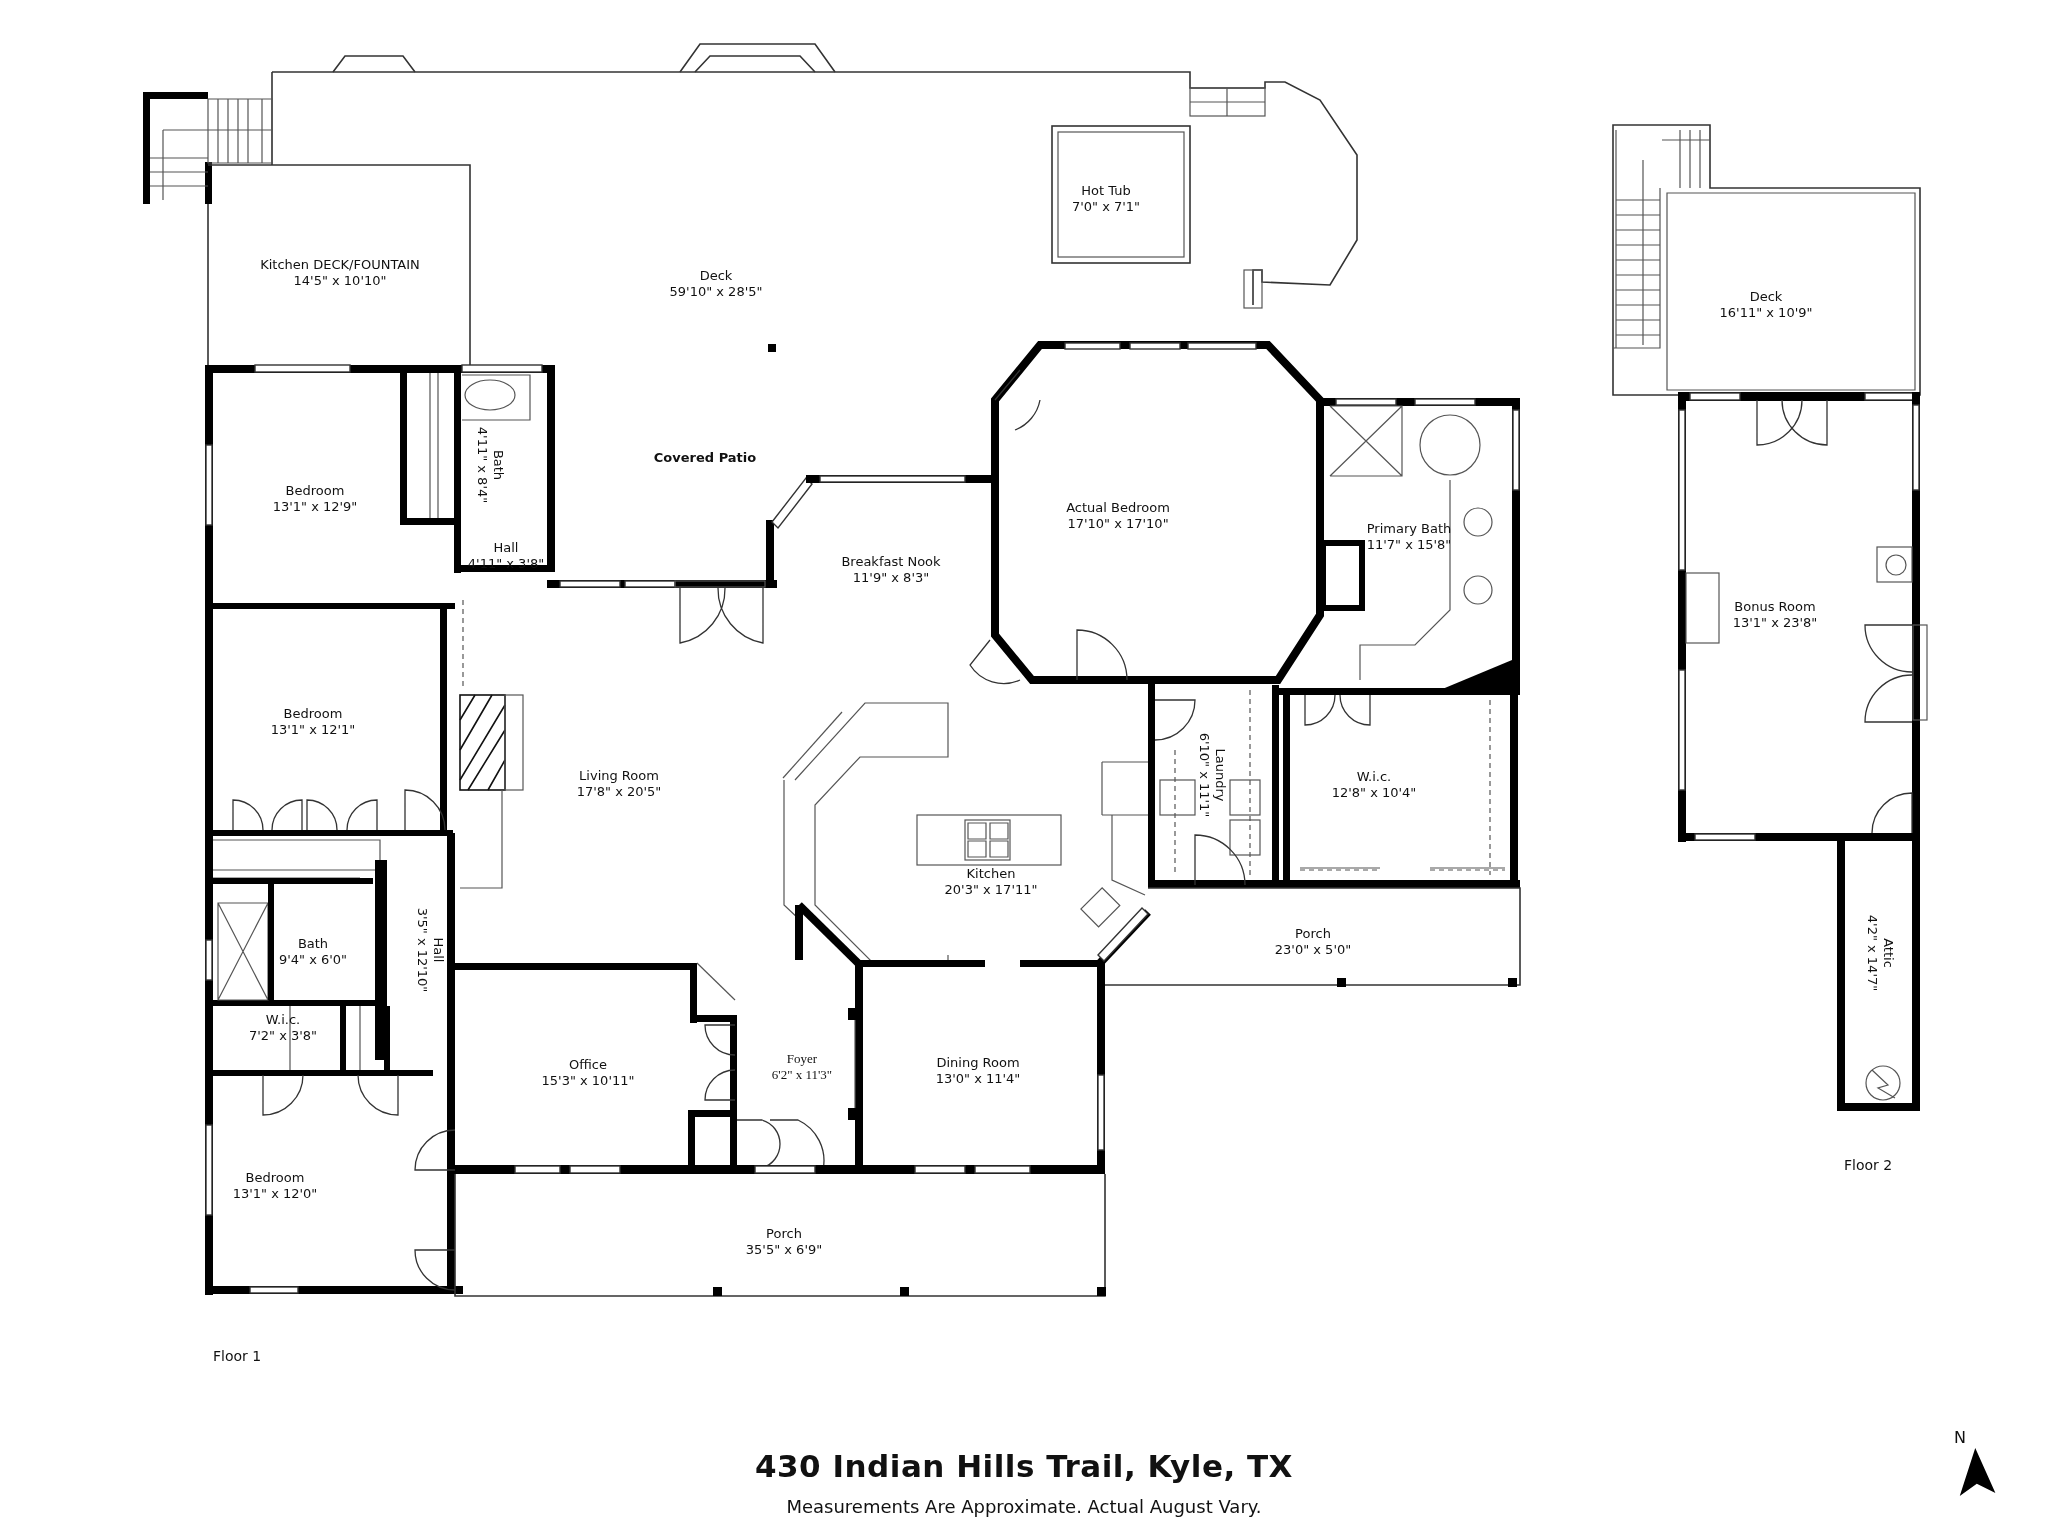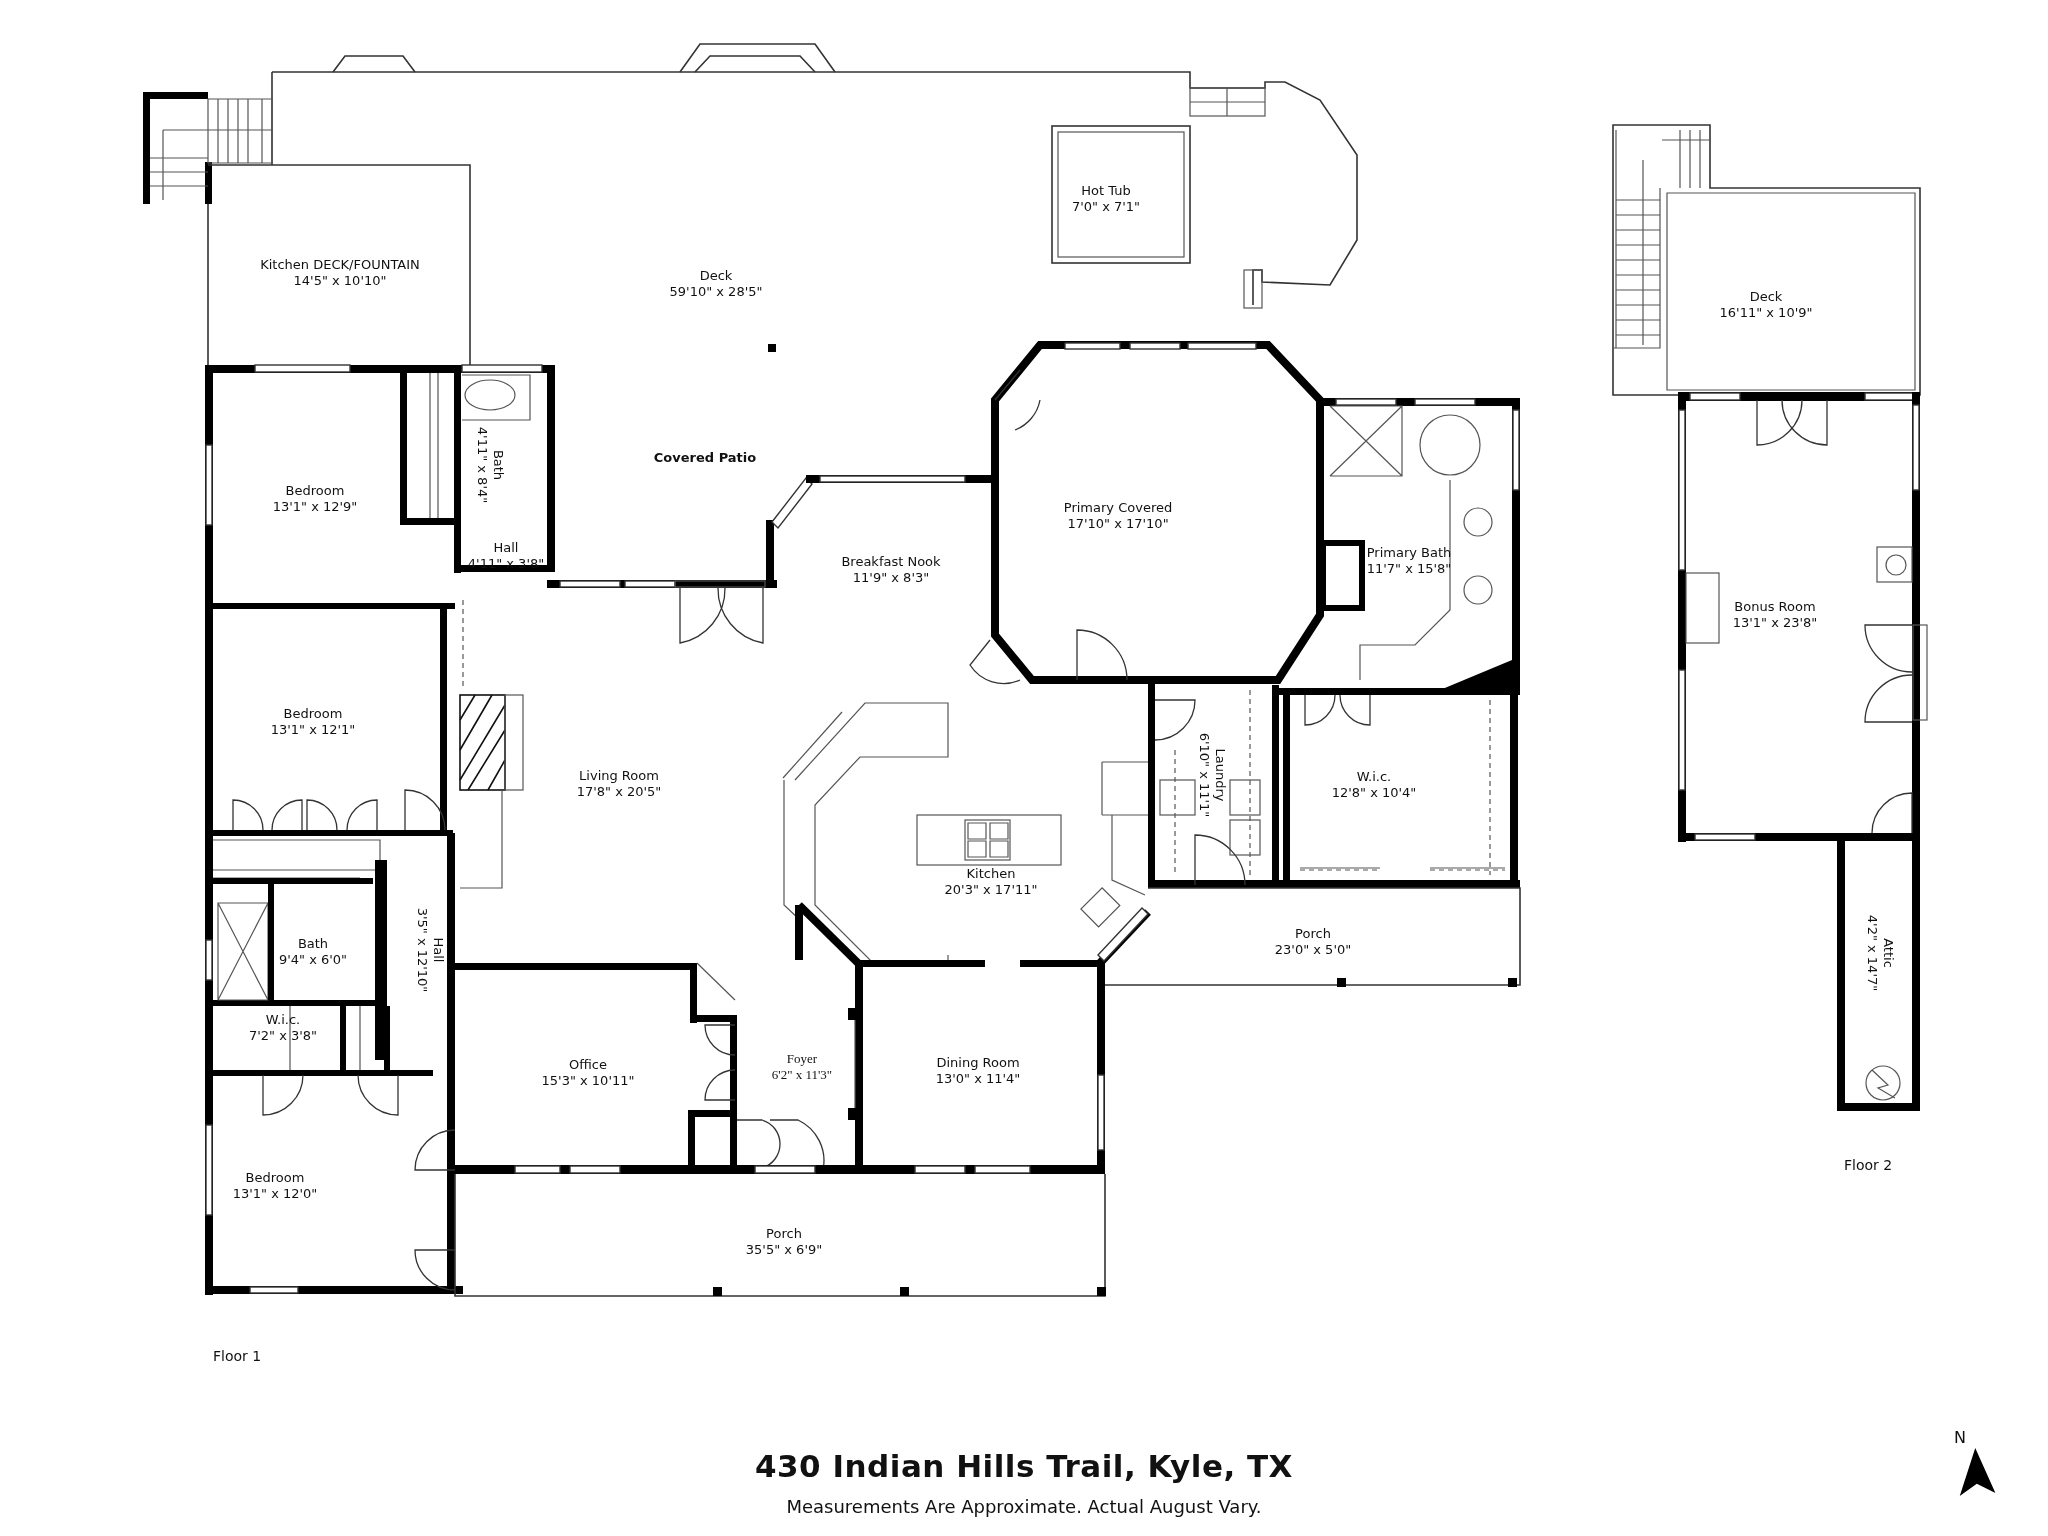--- a/index.html
+++ b/index.html
@@ -255,24 +255,24 @@
 </div>
 <div class="lbl" style="left:506px; top:556px;">
   <div>Hall</div>
   <div>4'11" x 3'8"</div>
 </div>
 <div class="lbl" style="left:891px; top:570px;text-align:center;">
   <div>Breakfast Nook</div>
   <div>11'9" x 8'3"</div>
 </div>
 <div class="lbl" style="left:1118px; top:516px;">
-  <div>Primary Covered</div>
+  <div>Actual Bedroom</div>
   <div>17'10" x 17'10"</div>
 </div>
-<div class="lbl" style="left:1402px; top:561px;padding-left:14px;">
+<div class="lbl" style="left:1402px; top:537px;padding-left:14px;">
   <div>Primary Bath</div>
   <div>11'7" x 15'8"</div>
 </div>
 <div class="lbl" style="left:313px; top:722px;">
   <div>Bedroom</div>
   <div>13'1" x 12'1"</div>
 </div>
 <div class="lbl" style="left:619px; top:784px;">
   <div>Living Room</div>
   <div>17'8" x 20'5"</div>

